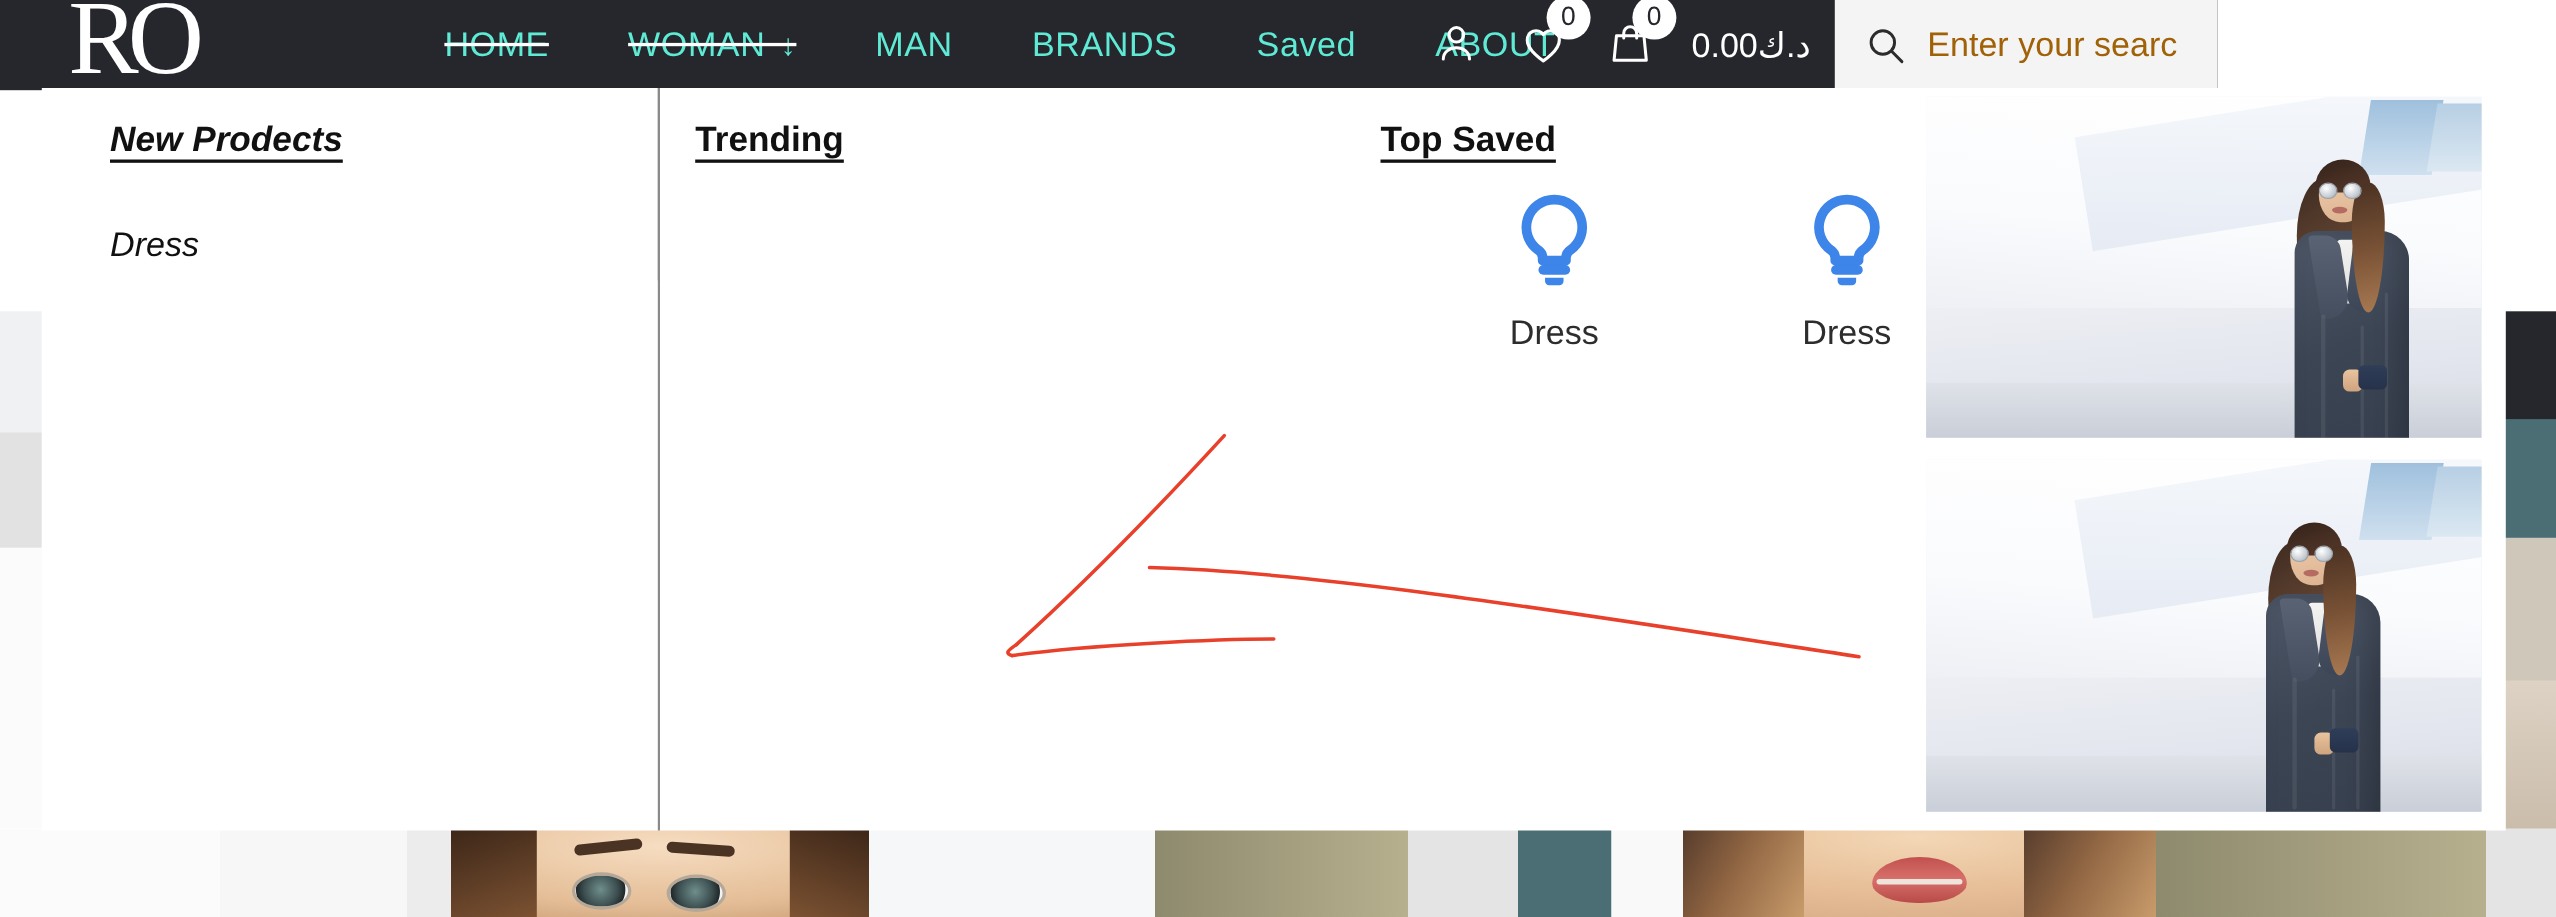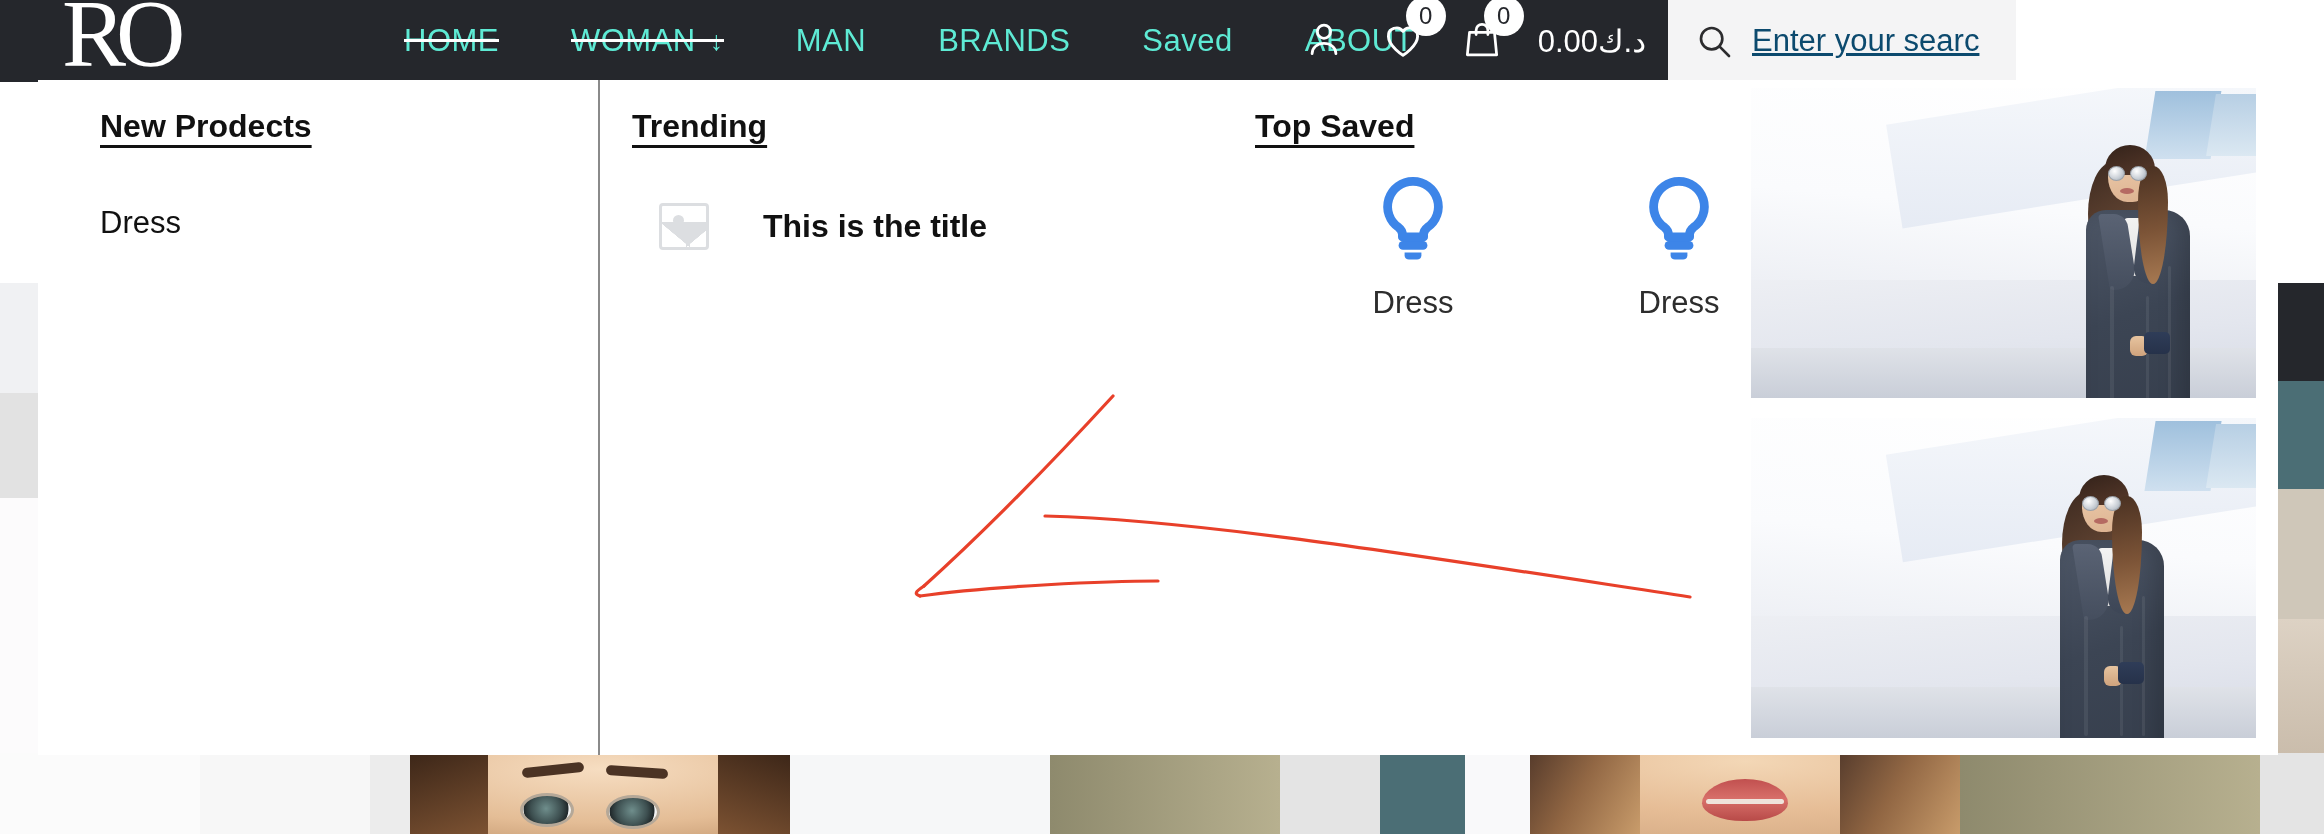--- a/index.html
+++ b/index.html
@@ -90,30 +90,30 @@
     font-size:24px; display:flex; align-items:center; justify-content:center;
     padding:0 6px;
   }
   .price { color:#ffffff; font-size:31px; margin-right:22px; white-space:nowrap; }
 
   .searchbox {
     width:348px; height:82px; background:#f4f4f5;
     display:flex; align-items:center; gap:18px; padding-left:26px;
     overflow:hidden; cursor:text;
   }
-  .search-ph { font-size:31px; color:#0c4a6e; white-space:nowrap;text-decoration:underline; }
+  .search-ph { font-size:31px; color:#a16207; white-space:nowrap; }
 
   
   .mega {
     position:absolute; left:38px; top:80px; width:2240px; height:675px;
     background:#ffffff; z-index:50;
     display:flex;
   }
   .mega-col { position:relative; height:100%; }
-  .col-new    { width:560px; padding:28px 0 0 62px; }
+  .col-new    { width:560px; padding:28px 0 0 62px;font-style:italic; }
   .col-trend  { width:585px; padding:28px 0 0 32px; border-left:2px solid #8b8b8b; }
   .col-saved  { width:560px; padding:28px 0 0 0; }
   .col-media  { flex:1; position:relative; }
 
   .col-trend { border-left:2px solid #8a8a8a; }
   .col-trend::before{ content:""; position:absolute; left:-2px; top:0; width:2px; height:175px; background:#8a8a8a; }
 
   .col-head {
     font-size:32px; font-weight:700; color:#111111;
     text-decoration:underline; text-underline-offset:8px;
@@ -342,27 +342,20 @@
 
   <div class="mega">
 
     <div class="mega-col col-new">
       <div class="col-head">New Prodects</div>
       <div class="new-item">Dress</div>
     </div>
 
     <div class="mega-col col-trend">
       <div class="col-head">Trending</div>
-      <div class="trend-row">
-        <div class="img-ph">
-          <div class="dot"></div>
-          <div class="mtn"></div>
-        </div>
-        <div class="trend-title">This is the title</div>
-      </div>
     </div>
 
     <div class="mega-col col-saved">
       <div class="col-head center">Top Saved</div>
       <div class="saved-row">
 
         <div class="saved-card">
           <svg class="bulb" viewBox="0 0 24 24" fill="none" stroke="#3d85e8" stroke-width="2.2">
             <path d="M12 2.6a6.3 6.3 0 0 0-3.6 11.5c.6.45.95 1.1.95 1.8v.6h5.3v-.6c0-.7.35-1.35.95-1.8A6.3 6.3 0 0 0 12 2.6z" stroke-linejoin="round"></path>
             <path d="M9.5 18.6h5" stroke-linecap="round"></path>

